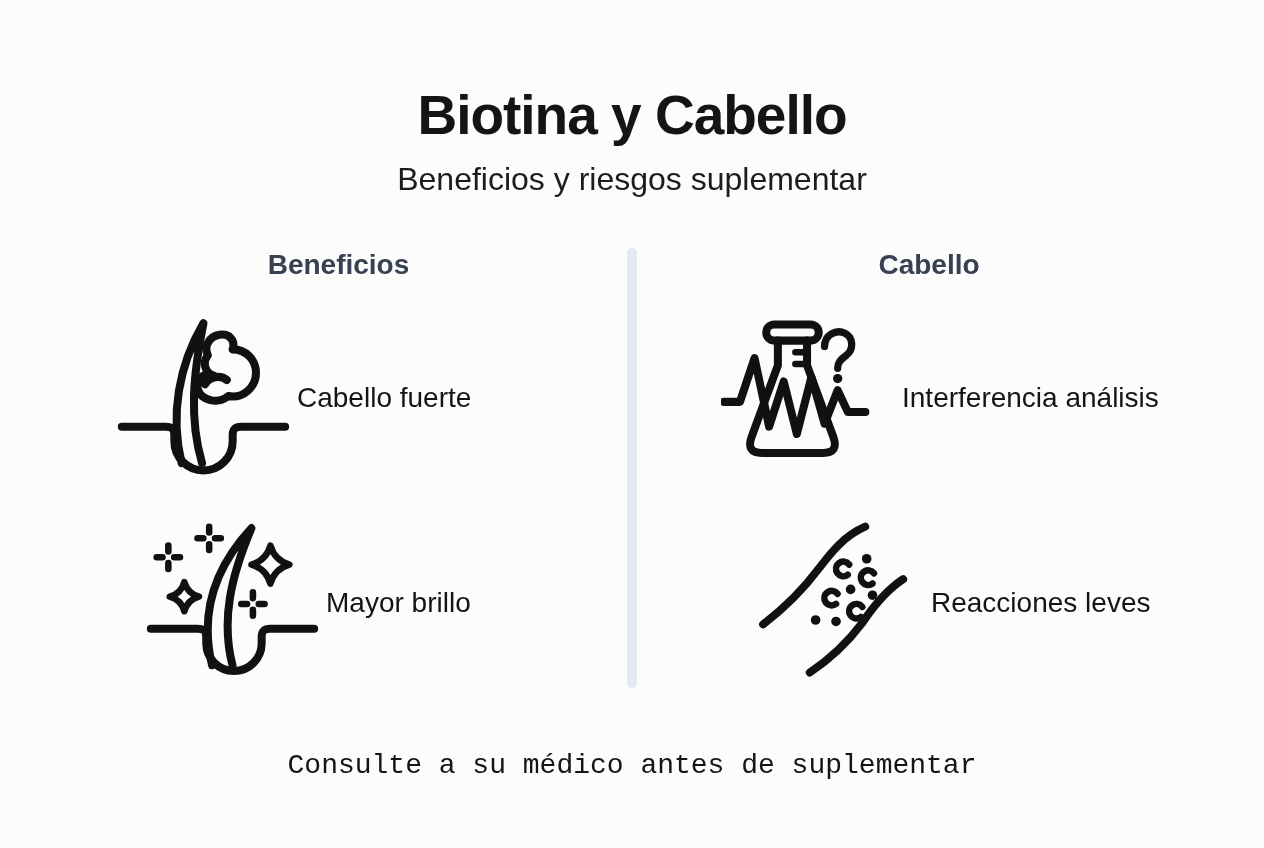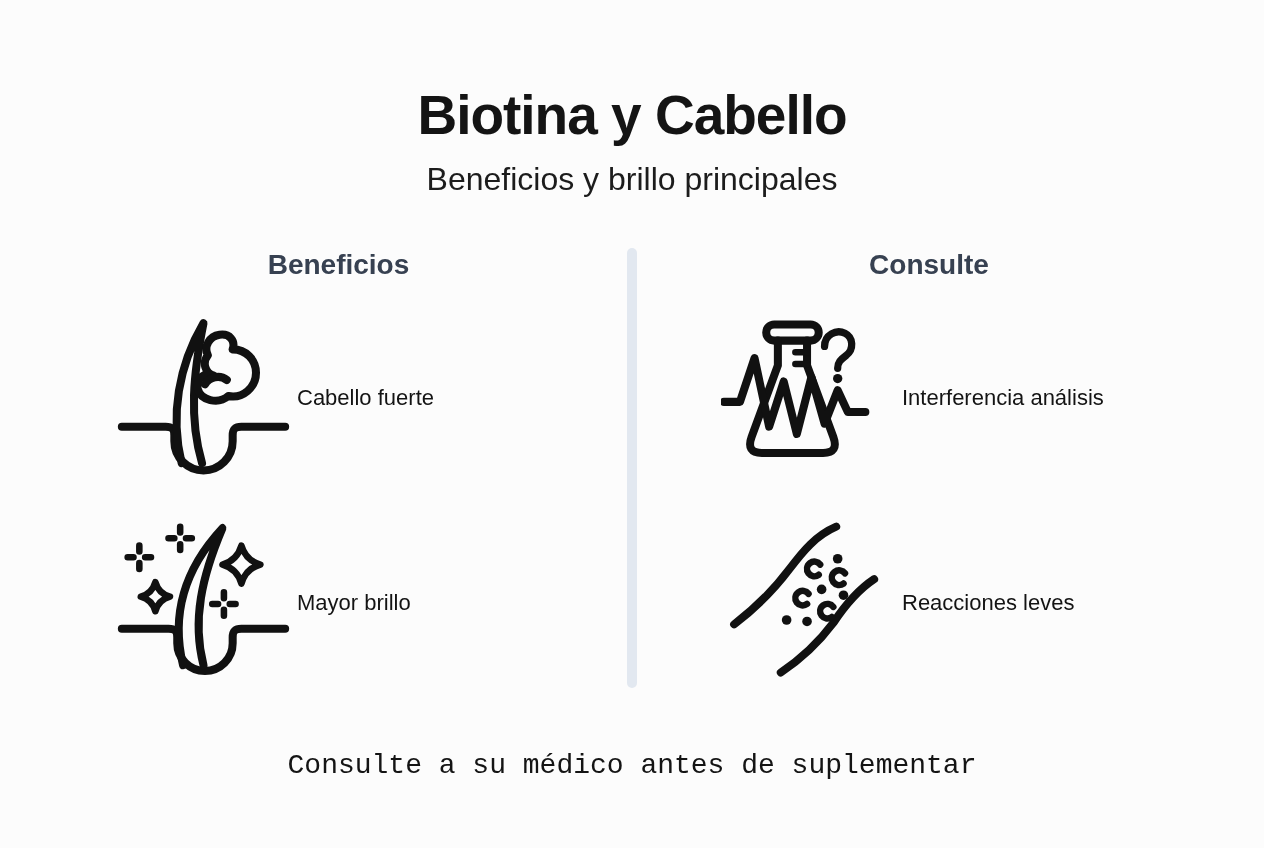--- a/index.html
+++ b/index.html
@@ -33,26 +33,26 @@
   .col { width: 627px; }
   .col-header {
     font-size: 28px;
     font-weight: bold;
     color: #374151;
     line-height: 34px;
   }
   .col-left  .col-header { margin-left: 116px; width: 445px; text-align: center; }
   .col-right .col-header { margin-left: 62px;  width: 460px; text-align: center; }
   .row { display: flex; align-items: center; margin-top: 28px; }
-  .row + .row { margin-top: 30px; }
+  .row + .row { margin-top: 30px; margin-left: 29px; }
   .col-left  .row { padding-left: 116px; }
   .col-right .row { padding-left: 84px; }
   .icon { width: 175px; height: 175px; flex: 0 0 auto; }
   .icon svg { width: 100%; height: 100%; display: block; }
-  .label { font-size: 22px; margin-left: 6px; color: #141414; white-space: nowrap; }
+  .label { font-size: 28px; margin-left: 6px; color: #141414; white-space: nowrap; }
   .divider {
     width: 10px;
     height: 440px;
     background: #e2e8f0;
     border-radius: 6px;
     flex: 0 0 auto;
   }
   .footer {
     margin-top: 60px;
     text-align: center;
@@ -60,21 +60,21 @@
     color: #141414;
     font-family: Liberation Mono, monospace;
   }
 </style>
 </head>
 <body>
 
 <div class="page">
 
   <h1 class="title">Biotina y Cabello</h1>
-  <div class="subtitle">Beneficios y brillo principales</div>
+  <div class="subtitle">Beneficios y riesgos suplementar</div>
 
   <div class="columns">
 
     <div class="col col-left">
       <div class="col-header">Beneficios</div>
 
       <div class="row">
         <span class="icon">
           <svg viewBox="0 0 120 120" fill="none" stroke="#111111" stroke-width="5.5" stroke-linecap="round" stroke-linejoin="round">
             <path d="M4 80 H34 C39 80 40 82 40 86 V90 A20 20 0 0 0 80 90 V86 C80 82 81 80 86 80 H116"></path>
@@ -100,21 +100,21 @@
             </g>
           </svg>
         </span>
         <span class="label">Mayor brillo</span>
       </div>
     </div>
 
     <div class="divider"></div>
 
     <div class="col col-right">
-      <div class="col-header">Consulte</div>
+      <div class="col-header">Cabello</div>
 
       <div class="row">
         <span class="icon">
           <svg viewBox="0 0 120 120" fill="none" stroke="#111111" stroke-width="5.5" stroke-linecap="round" stroke-linejoin="round">
             <rect x="31" y="10" width="36" height="11" rx="5.5"></rect>
             <path d="M39 21 V38 L21 87 Q17 98 28 98 H70 Q81 98 77 87 L59 38 V21"></path>
             <path d="M51 29 H59 M51 37 H59" stroke-width="4.5"></path>
             <path d="M2 63 H13 L23 33 L33 80 L43 49 L52 85 L62 46 L71 78 L80 55 L87 70 H99"></path>
             <path d="M71 25 C71 17 79 13 85 16 C91 19 91 27 86 31 C82 34 80 36 80 40" stroke-width="5"></path>
             <circle cx="80" cy="47" r="3.2" fill="#111111" stroke="none"></circle>

